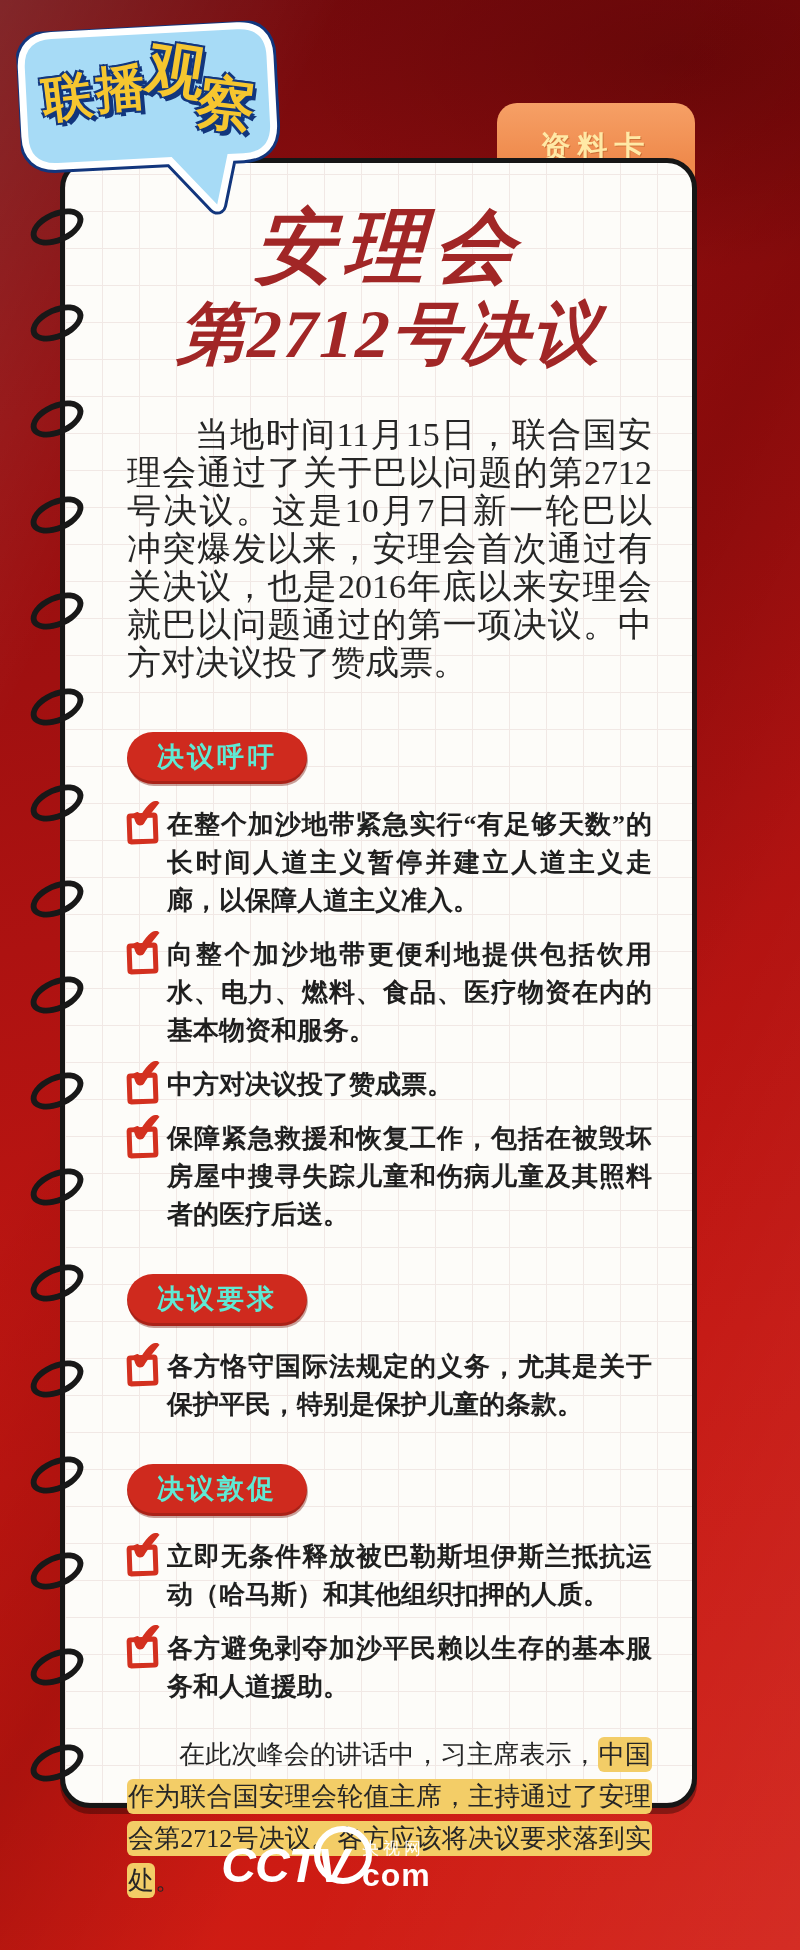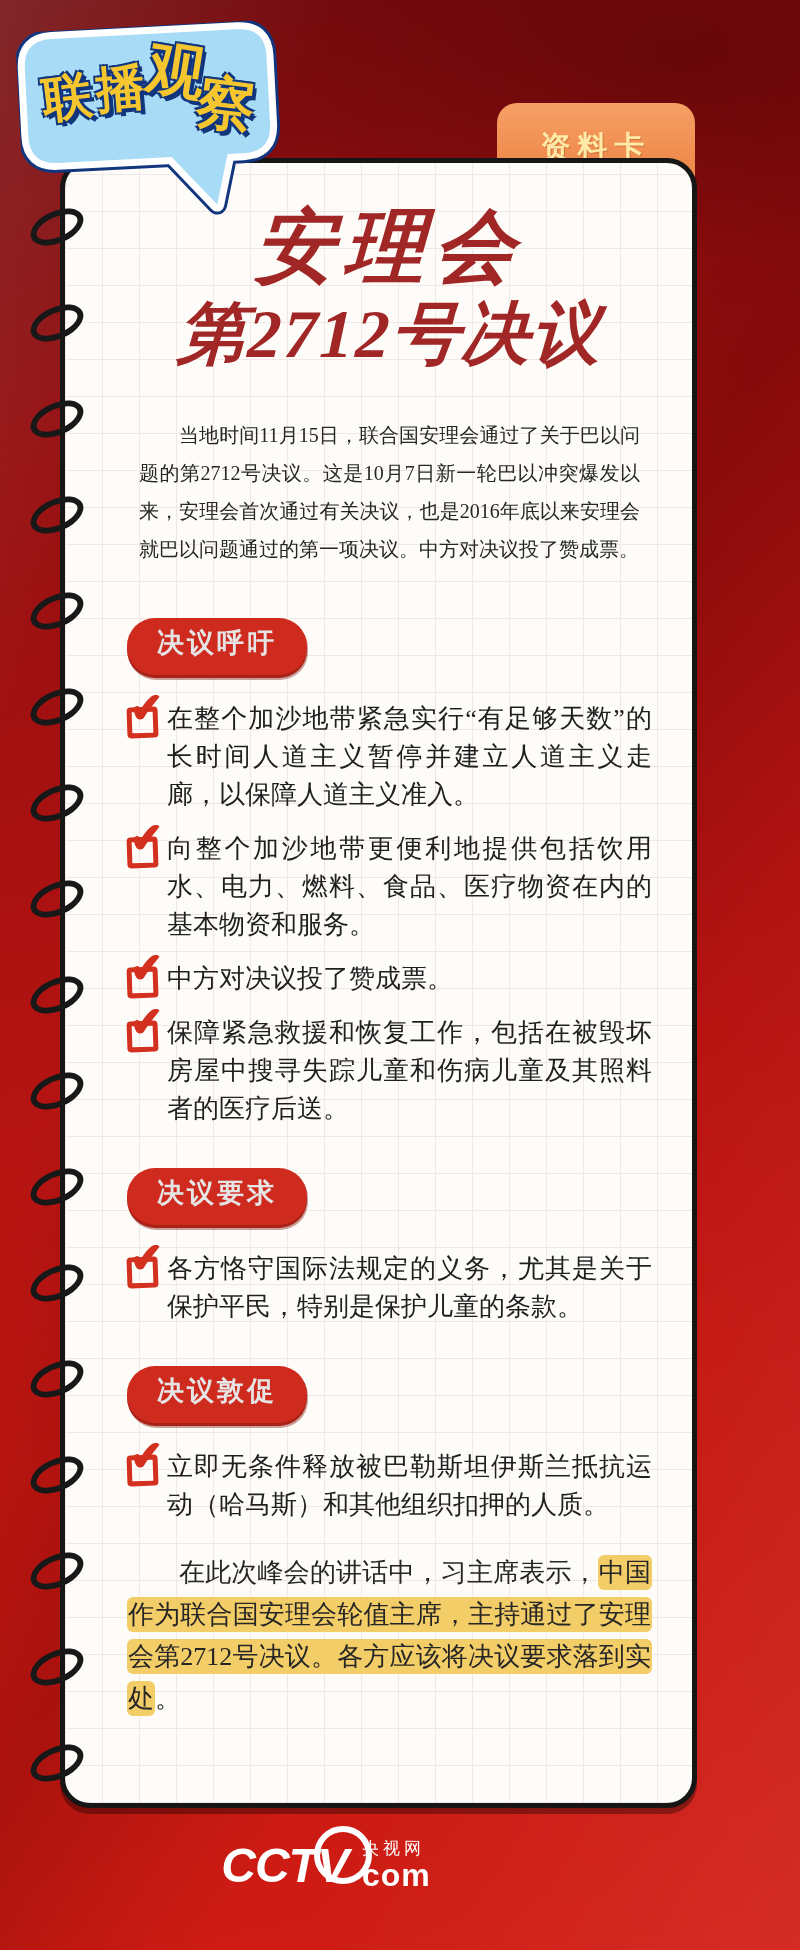--- a/index.html
+++ b/index.html
@@ -64,36 +64,36 @@
   
   .titles{text-align:center;}
   .title1,.title2{
     font-family:"Liberation Serif","DejaVu Serif",serif;font-weight:bold;font-style:italic;
     color:#a12626;line-height:1.1;transform:skewX(-2deg);
   }
   .title1{font-size:80px;letter-spacing:10px;margin-top:10px;}
   .title2{font-size:68px;letter-spacing:2px;margin-top:6px;}
   
   .intro{
-    margin:44px 12px 26px;font-size:20px;line-height:38px;color:#262626;
+    margin:44px 0 26px;font-size:34px;line-height:38px;color:#262626;
     text-align:justify;text-indent:2em;
   }
   
   .badge{
-    display:inline-block;background:#cf2a1e;color:#e5e5e5;
+    display:inline-block;background:#cf2a1e;color:#5eead4;
     font-family:"Liberation Sans","DejaVu Sans",sans-serif;
     font-size:27px;font-weight:bold;letter-spacing:3px;
-    padding:7px 30px 17px;border-radius:28px;margin:24px 0 22px;
+    padding:7px 30px 9px;border-radius:28px;margin:24px 0 22px;
     box-shadow:inset 0 -3px 0 rgba(0,0,0,.18),1px 2px 0 rgba(120,20,10,.4);
   }
   
   ul.items{list-style:none;margin:0;padding:0;}
   ul.items li{
     position:relative;padding-left:40px;margin:0 0 16px;
-    font-size:26px;line-height:38px;color:#1f1f1f;font-weight:normal;text-align:justify;
+    font-size:26px;line-height:38px;color:#1f1f1f;font-weight:bold;text-align:justify;
   }
   .check{
     position:absolute;left:0;top:7px;width:21px;height:21px;
     border:5px solid #d3301f;border-radius:4px;transform:rotate(-2deg);
   }
   .check::after{
     content:"✔";position:absolute;left:-3px;top:-25px;
     font-family:"DejaVu Sans",sans-serif;font-size:42px;line-height:1;
     color:#d3301f;text-shadow:1px 1px 0 #d3301f;
   }
@@ -187,20 +187,21 @@
         <li><span class="check"></span><span>中方对决议投了赞成票。</span></li>
         <li><span class="check"></span><span>保障紧急救援和恢复工作，包括在被毁坏房屋中搜寻失踪儿童和伤病儿童及其照料者的医疗后送。</span></li>
       </ul>
       <div><span class="badge">决议要求</span></div>
       <ul class="items">
         <li><span class="check"></span><span>各方恪守国际法规定的义务，尤其是关于保护平民，特别是保护儿童的条款。</span></li>
       </ul>
       <div><span class="badge">决议敦促</span></div>
       <ul class="items">
         <li><span class="check"></span><span>立即无条件释放被巴勒斯坦伊斯兰抵抗运动（哈马斯）和其他组织扣押的人质。</span></li>
+        <li><span class="check"></span><span>各方避免剥夺加沙平民赖以生存的基本服务和人道援助。</span></li>
       </ul>
     </div>
 
   <p class="closing" id="closing"><span>在此次峰会的讲话中，习主席表示，</span><span class="hl">中国作为联合国安理会轮值主席，主持通过了安理会第2712号决议。各方应该将决议要求落到实处</span><span>。</span></p>
 </div>
 
 <div class="footer">
   <div class="cctv-logo">
     <div class="cctv-word">
       <span class="cctv-ring"></span>

